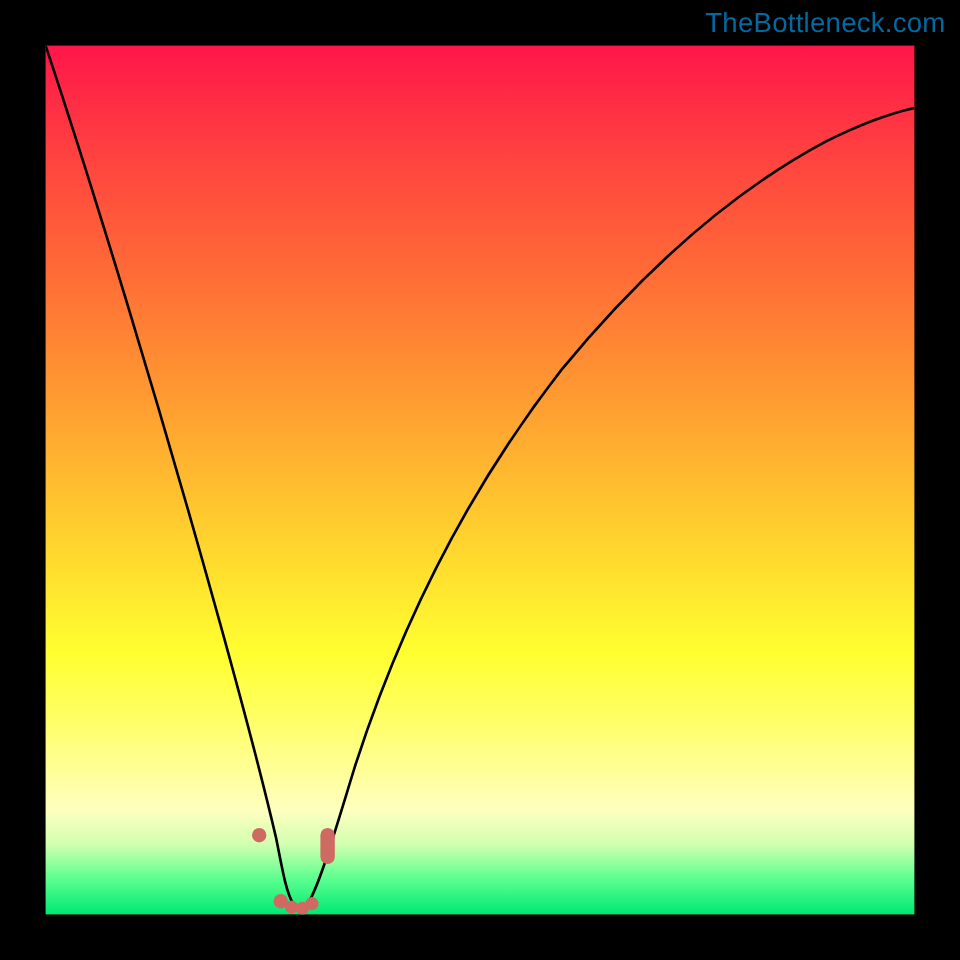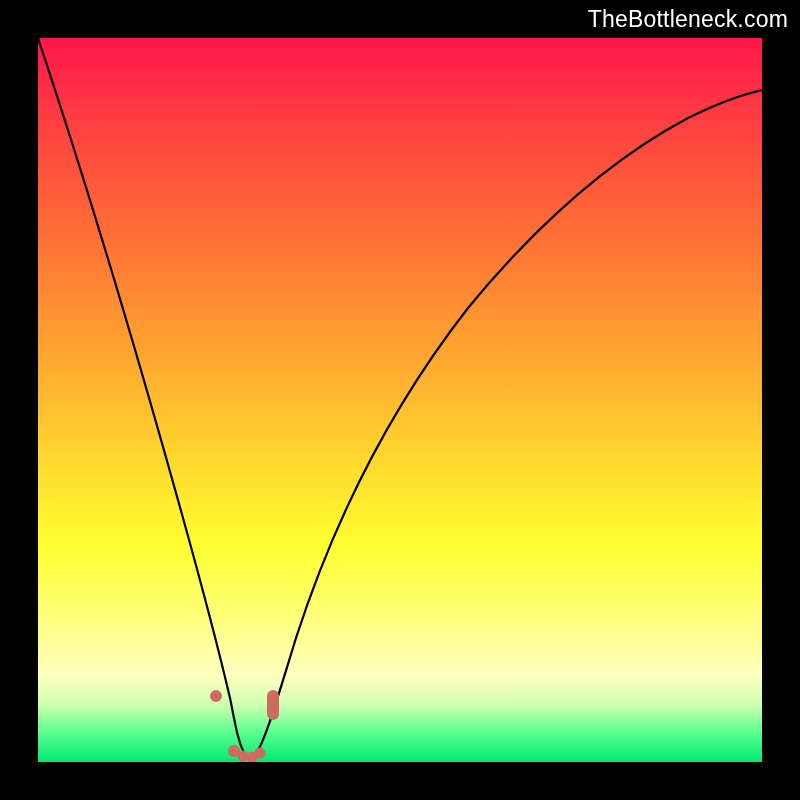--- a/index.html
+++ b/index.html
@@ -36,21 +36,21 @@
       #ffffc0 88%,
       #d0ffb0 92%,
       #59ff8e 96%,
       #00e873 100%
     );
   }
   .watermark {
     position: absolute;
     top: 6px;
     right: 12px;
-    color: #ffffff;
+    color: #0369a1;
     font-size: 23px;
     font-weight: 500;
     letter-spacing: 0.2px;
     user-select: none;
   }
   svg.curves {
     position: absolute;
     left: 0;
     top: 0;
     width: 724px;

